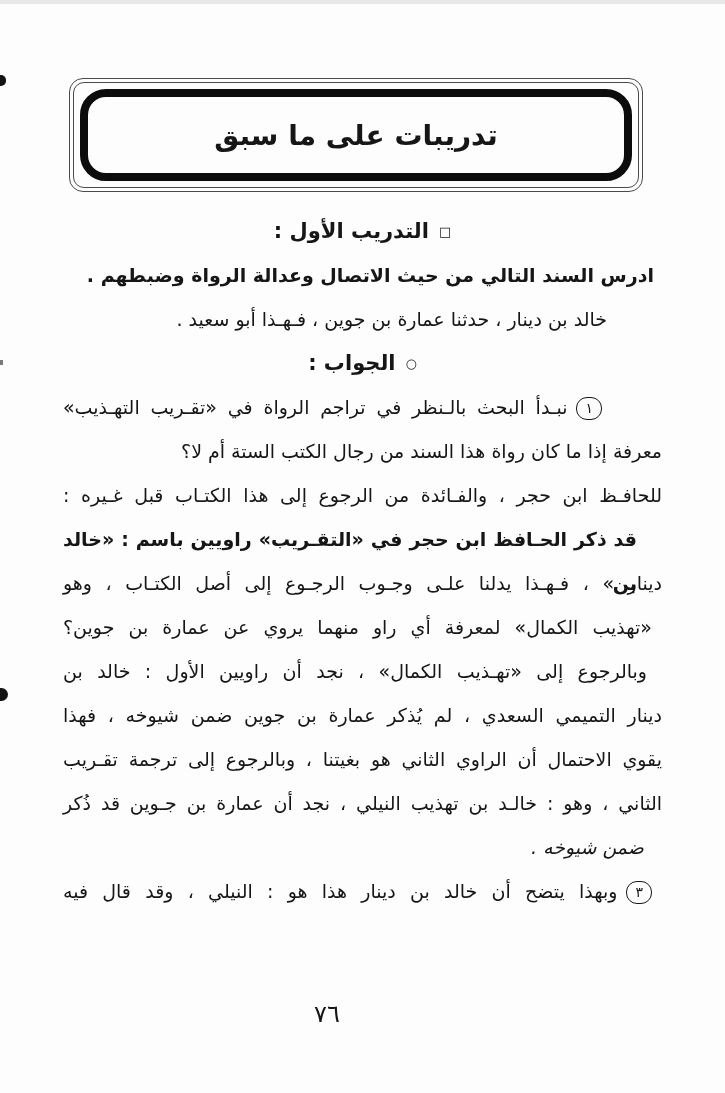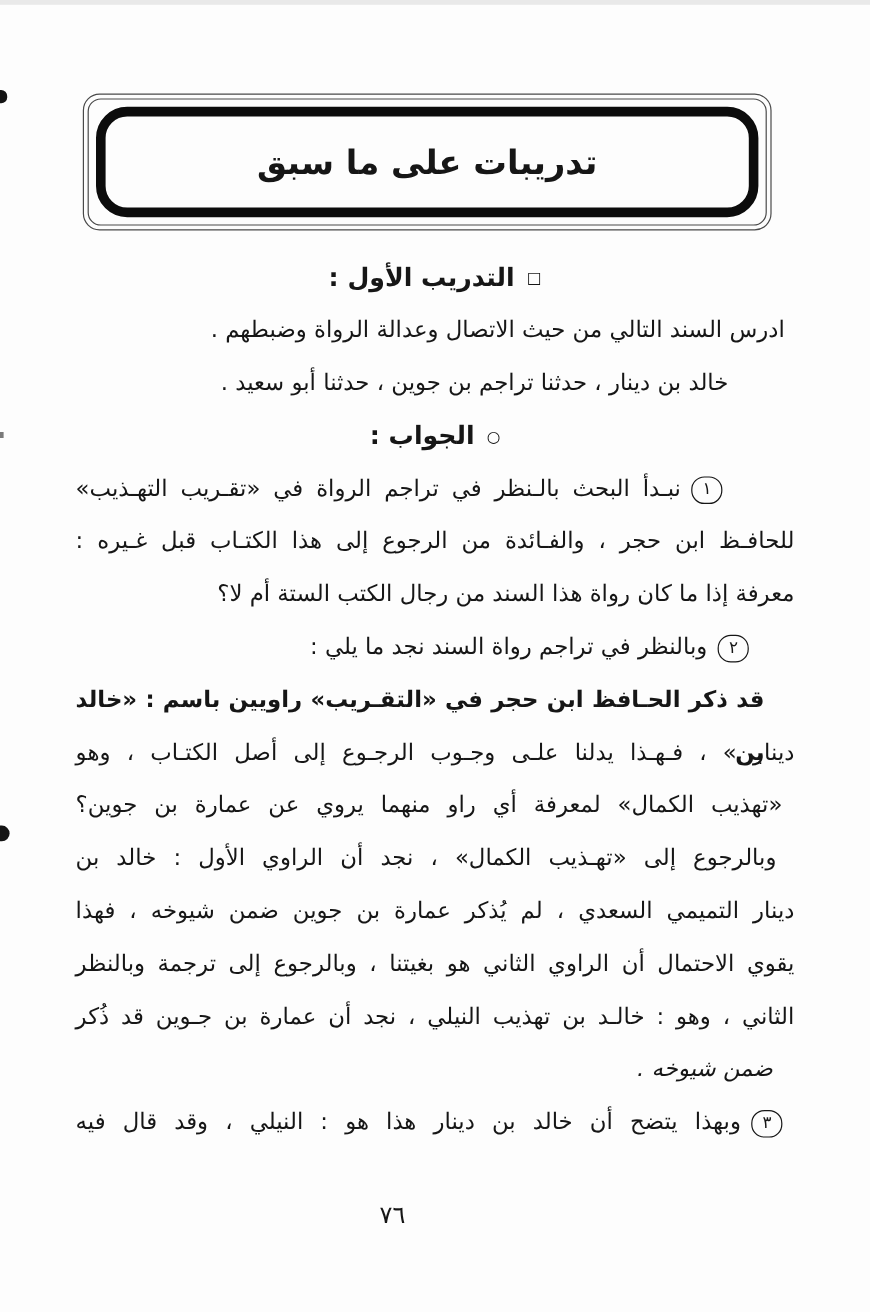--- a/index.html
+++ b/index.html
@@ -45,34 +45,34 @@
   .marker {
     display: inline-block;
     border: 1.6px solid #161616;
     border-radius: 11px;
     padding: 0 8px;
     height: 21px; line-height: 20px;
     font-size: 14px;
     margin-left: 9px;
     vertical-align: 1px;
   }
-  .ind8  { padding-right: 8px; }
+  .ind8  { padding-right: 8px; font-weight: bold; }
   .ind10 { padding-right: 10px; }
   .ind15 { padding-right: 15px; }
   .ind18 { padding-right: 18px; font-style: italic; }
   .ind25 { padding-right: 25px; font-weight: bold; }
   .ind38 { padding-right: 38px; }
   .ind55 { padding-right: 55px; }
   .ind60 { padding-right: 60px; }
 
   .page-number {
     position: absolute;
     top: 996px; left: 297px; width: 60px;
     text-align: center;
-    font-size: 20px;
+    font-size: 24px;
   }
 
   
   .mark { position: absolute; background: #141414; }
   .mark-1 { left: 0; top: 71px;  width: 6px; height: 11px; border-radius: 0 5px 5px 0; }
   .mark-2 { left: 0; top: 356px; width: 3px; height: 5px;  background: #7a7a7a; }
   .mark-3 { left: 0; top: 684px; width: 8px; height: 13px; border-radius: 0 7px 7px 0; }
 </style>
 </head>
 <body>
@@ -92,43 +92,42 @@
       </div>
     </div>
   </div>
 
   <div class="content" dir="rtl" lang="ar">
 
     <div class="line heading"><span class="bullet">□</span><span>التدريب الأول :</span></div>
 
     <div class="line ind8"><span>ادرس السند التالي من حيث الاتصال وعدالة الرواة وضبطهم .</span></div>
 
-    <div class="line ind55"><span>خالد بن دينار ، حدثنا تراجم بن جوين ، حدثنا أبو سعيد .</span></div>
+    <div class="line ind55"><span>خالد بن دينار ، حدثنا عمارة بن جوين ، فـهـذا أبو سعيد .</span></div>
 
     <div class="line heading"><span class="bullet">○</span><span>الجواب :</span></div>
 
     <div class="line j ind60"><span class="marker">١</span><span>نبـدأ البحث بالـنظر في تراجم الرواة في «تقـريب التهـذيب»</span></div>
 
+    <div class="line"><span>معرفة إذا ما كان رواة هذا السند من رجال الكتب الستة أم لا؟</span></div>
+
     <div class="line j"><span>للحافـظ ابن حجر ، والفـائدة من الرجوع إلى هذا الكتـاب قبل غـيره :</span></div>
 
-    <div class="line"><span>معرفة إذا ما كان رواة هذا السند من رجال الكتب الستة أم لا؟</span></div>
-
-    <div class="line ind38"><span class="marker">٢</span><span>وبالنظر في تراجم رواة السند نجد ما يلي :</span></div>
 
     <div class="line j ind25"><span>قد ذكر الحـافظ ابن حجر في «التقـريب» راويين باسم : «خالد بن</span></div>
 
     <div class="line j"><span>دينار » ، فـهـذا يدلنا علـى وجـوب الرجـوع إلى أصل الكتـاب ، وهو</span></div>
 
     <div class="line j ind10"><span>«تهذيب الكمال» لمعرفة أي راو منهما يروي عن عمارة بن جوين؟</span></div>
 
-    <div class="line j ind15"><span>وبالرجوع إلى «تهـذيب الكمال» ، نجد أن الراوي الأول : خالد بن</span></div>
+    <div class="line j ind15"><span>وبالرجوع إلى «تهـذيب الكمال» ، نجد أن راويين الأول : خالد بن</span></div>
 
     <div class="line j"><span>دينار التميمي السعدي ، لم يُذكر عمارة بن جوين ضمن شيوخه ، فهذا</span></div>
 
-    <div class="line j"><span>يقوي الاحتمال أن الراوي الثاني هو بغيتنا ، وبالرجوع إلى ترجمة وبالنظر</span></div>
+    <div class="line j"><span>يقوي الاحتمال أن الراوي الثاني هو بغيتنا ، وبالرجوع إلى ترجمة تقـريب</span></div>
 
     <div class="line j"><span>الثاني ، وهو : خالـد بن تهذيب النيلي ، نجد أن عمارة بن جـوين قد ذُكر</span></div>
 
     <div class="line ind18"><span>ضمن شيوخه .</span></div>
 
     <div class="line j ind10"><span class="marker">٣</span><span>وبهذا يتضح أن خالد بن دينار هذا هو : النيلي ، وقد قال فيه</span></div>
 
   </div>
 
   <div class="page-number" dir="rtl">٧٦</div>

